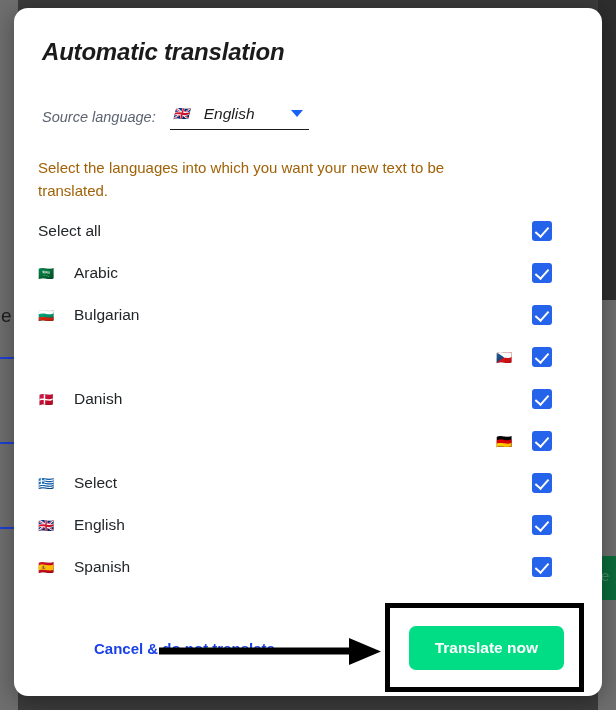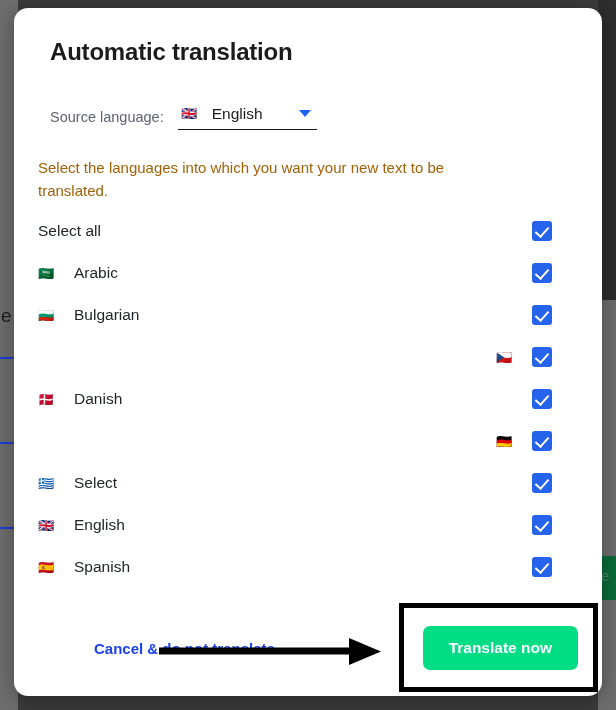--- a/index.html
+++ b/index.html
@@ -81,22 +81,23 @@
     height: 688px;
     background: #ffffff;
     border-radius: 14px;
     overflow: hidden;
     display: flex;
     flex-direction: column;
     box-shadow: 0 4px 22px rgba(0,0,0,.35);
   }
 
   .modal-head {
-    padding: 30px 24px 0 36px;
+    padding: 30px 24px 0 28px;
     flex: 0 0 auto;
+    font-style: italic;
   }
 
   .modal-title {
     font-size: 24px;
     font-weight: bold;
     color: #1b1b1b;
     letter-spacing: -0.2px;
     line-height: 1.2;
   }
 
@@ -225,21 +226,21 @@
     font-weight: bold;
     border: none;
     border-radius: 7px;
     padding: 13px 26px;
     cursor: pointer;
     font-family: "Liberation Sans", sans-serif;
   }
 
   .btn-wrap {
     position: relative;
-    margin-right: 0;
+    margin-right: 14px;
   }
   
   .highlight-box {
     position: absolute;
     left: -24px;
     top: -23px;
     right: -20px;
     bottom: -22px;
     border: 5px solid #000000;
     pointer-events: none;

